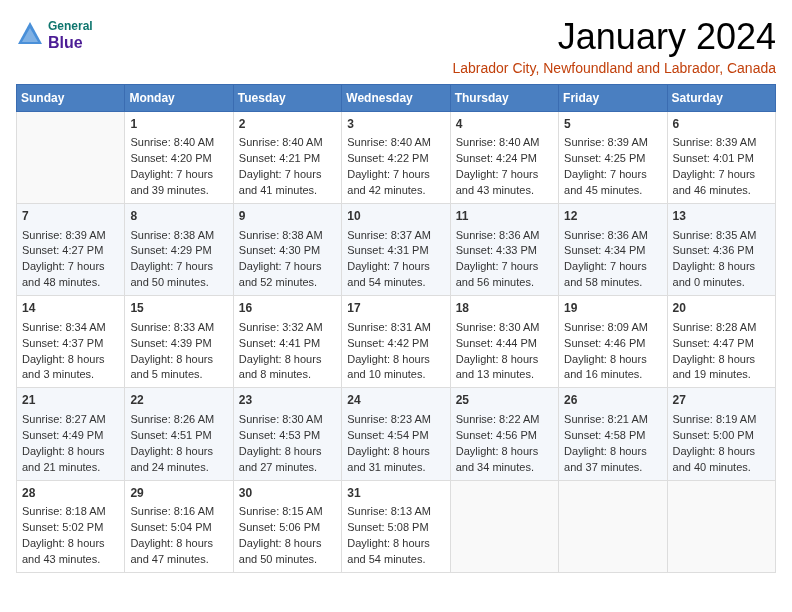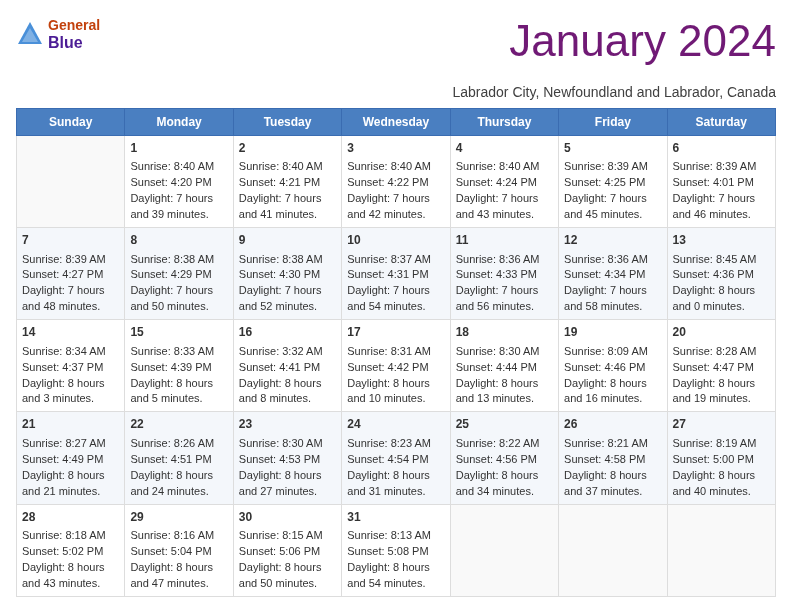--- a/index.html
+++ b/index.html
@@ -22,40 +22,40 @@
       gap: 4px;
     }
     .logo-icon {
       width: 28px;
       height: 28px;
     }
     .title-area {
       text-align: right;
     }
     .month-title {
-      font-size: 44px;
+      font-size: 36px;
       font-weight: 300;
-      color: #701a75;
+      color: #000000;
     }
     .subtitle {
       font-size: 14px;
-      color: #404040;
-      margin-top: 18px;
+      color: #c2410c;
+      margin-top: 2px;
     }
     .calendar {
       width: 100%;
       border-collapse: collapse;
       margin-top: 8px;
       font-size: 11px;
     }
     .calendar th {
       background: #4a7fc1;
       color: #fff;
       padding: 6px 4px;
-      text-align: center;
+      text-align: left;
       font-size: 12px;
       font-weight: bold;
       border: 1px solid #3a6cb1;
     }
     .calendar td {
       vertical-align: top;
       border: 1px solid #ddd;
       padding: 4px 5px;
       width: 108px;
       min-height: 80px;
@@ -79,21 +79,21 @@
 </head>
 <body>
 
 <div class="header-area">
   <div class="logo">
     <svg class="logo-icon" viewBox="0 0 28 28" xmlns="http://www.w3.org/2000/svg">
       <polygon points="14,2 26,24 2,24" fill="#4a90d9"></polygon>
       <polygon points="14,8 22,22 6,22" fill="#fff" opacity="0.3"></polygon>
     </svg>
     <div>
-      <span style="font-size:14px;font-weight:bold;color:#c2410c;text-align:center;">General</span><br>
+      <span style="font-size:12px;font-weight:bold;color:#0f766e;text-align:center;">General</span><br>
       <span style="font-size:16px;font-weight:bold;color:#4c1d95;">Blue</span>
     </div>
   </div>
   <div class="title-area">
     <div class="month-title">January 2024</div>
     <div class="subtitle">Labrador City, Newfoundland and Labrador, Canada</div>
   </div>
 </div>
 
 <table class="calendar">
@@ -192,21 +192,21 @@
         </td>
         <td>
           <span class="day-number">12</span>
           <div>Sunrise: 8:36 AM</div>
           <div>Sunset: 4:34 PM</div>
           <div>Daylight: 7 hours</div>
           <div>and 58 minutes.</div>
         </td>
         <td>
           <span class="day-number">13</span>
-          <div>Sunrise: 8:45 AM</div>
+          <div>Sunrise: 8:35 AM</div>
           <div>Sunset: 4:36 PM</div>
           <div>Daylight: 8 hours</div>
           <div>and 0 minutes.</div>
         </td>
       </tr>
       <tr>
         <td>
           <span class="day-number">14</span>
           <div>Sunrise: 8:34 AM</div>
           <div>Sunset: 4:37 PM</div>

